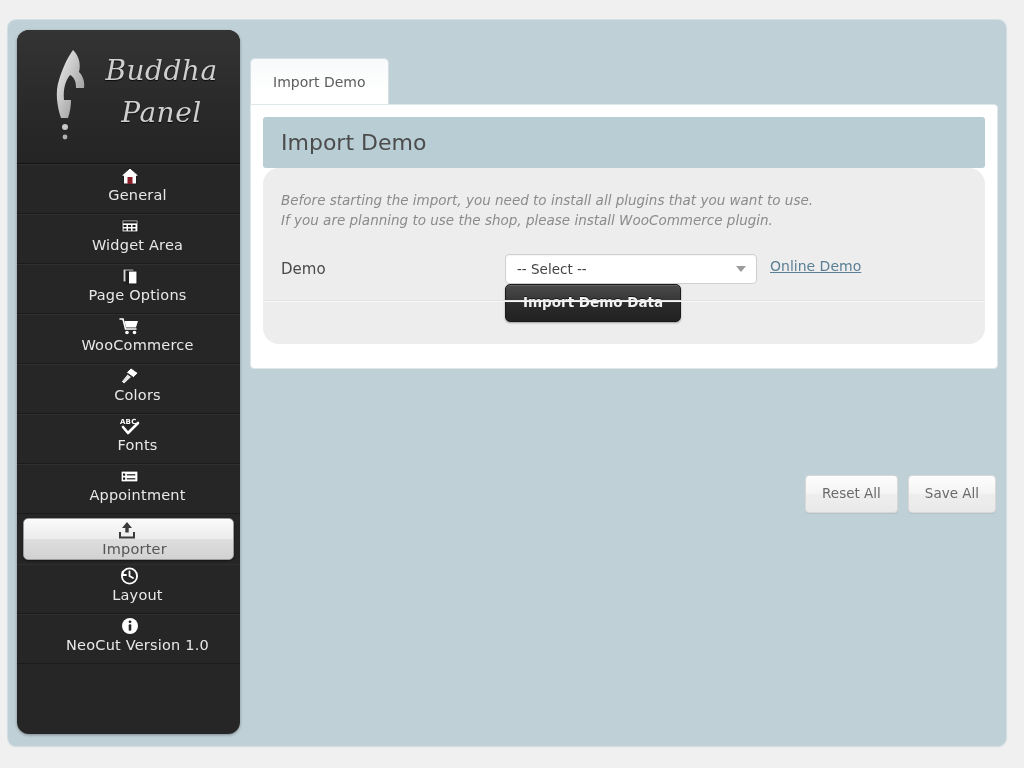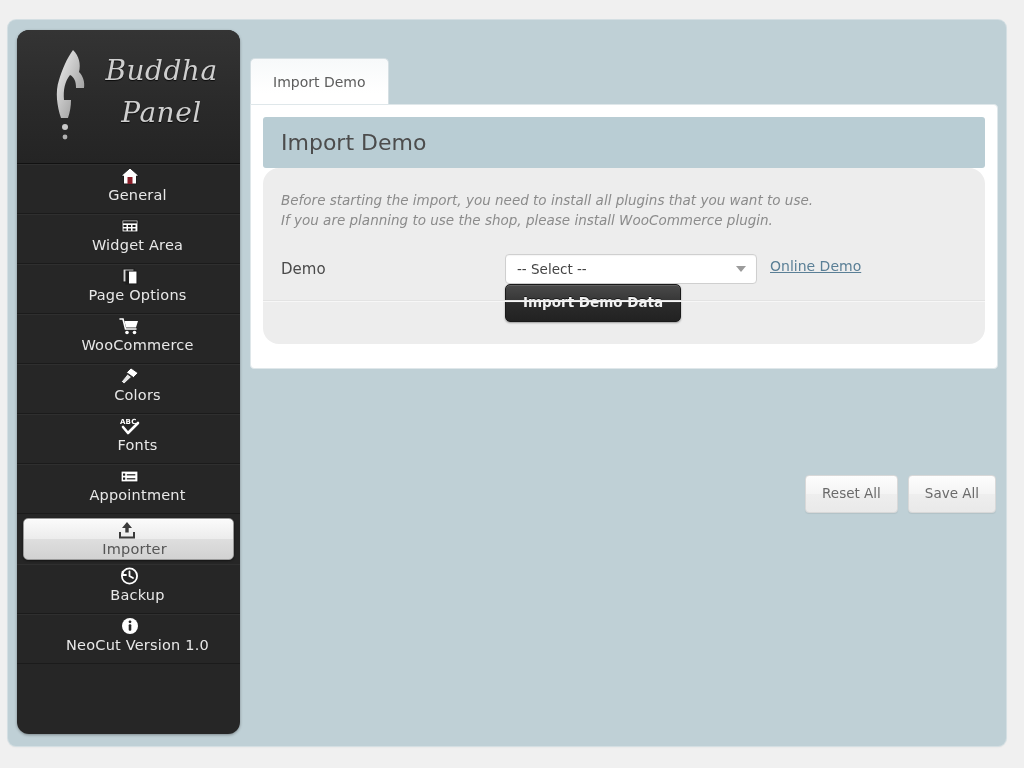--- a/index.html
+++ b/index.html
@@ -374,21 +374,21 @@
     </div>
 
     <div class="nav-item">
       <span class="nav-icon">
         <svg width="21" height="20" viewBox="0 0 21 20">
           <circle cx="10.5" cy="10" r="7.6" fill="none" stroke="#fff" stroke-width="1.8"></circle>
           <path d="M10.5 5.5 L10.5 10 L14 12" fill="none" stroke="#fff" stroke-width="1.8" stroke-linecap="round"></path>
           <path d="M3.6 5.6 L3.6 9 L7 9" fill="none" stroke="#fff" stroke-width="1.8" stroke-linecap="round"></path>
         </svg>
       </span>
-      <span>Backup</span>
+      <span>Layout</span>
     </div>
 
     <div class="nav-item">
       <span class="nav-icon">
         <svg width="20" height="20" viewBox="0 0 20 20">
           <circle cx="10" cy="10" r="8" fill="#fff"></circle>
           <circle cx="10" cy="5.8" r="1.4" fill="#262626"></circle>
           <rect x="8.7" y="8.3" width="2.6" height="6.4" rx="1" fill="#262626"></rect>
         </svg>
       </span>

